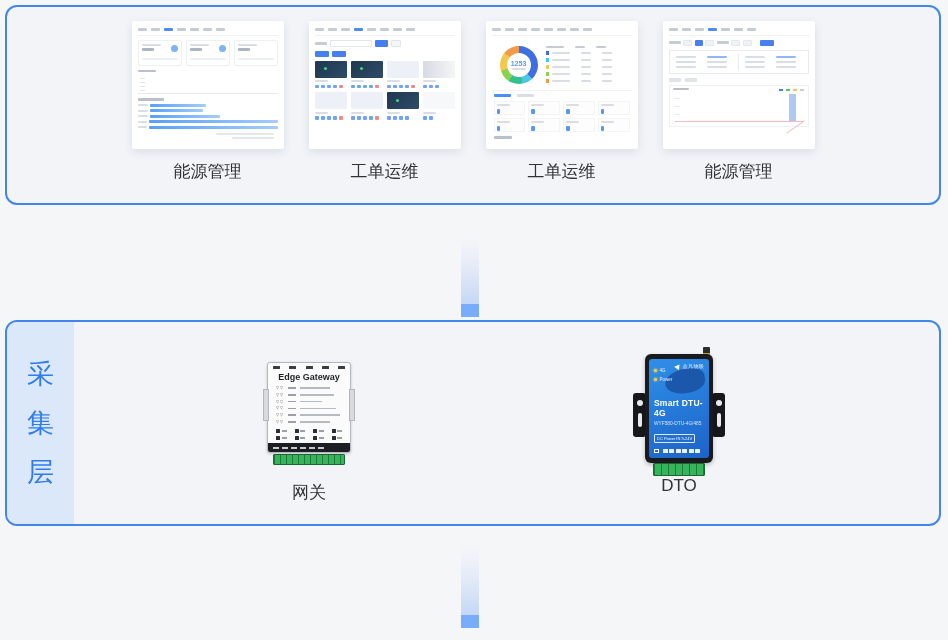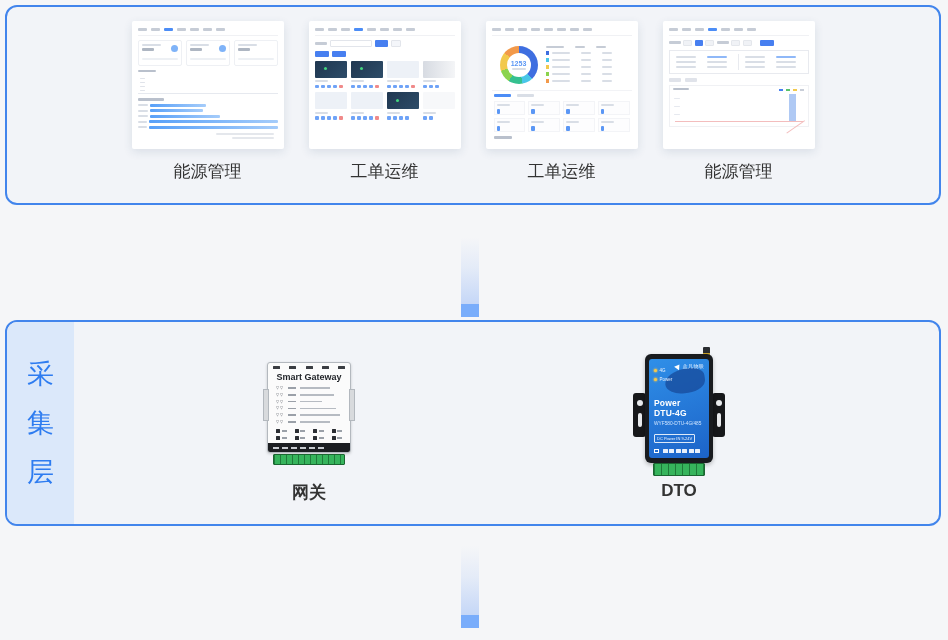--- a/index.html
+++ b/index.html
@@ -135,23 +135,23 @@
   #conn-1 { top:237px; height:80px; }
   #conn-2 { top:546px; height:82px; }
   .conn-grad { width:100%; height:calc(100% - 13px);
     background:linear-gradient(180deg, rgba(197,215,247,0) 0%, rgba(197,215,247,0.35) 45%, #C5D7F7 100%); }
   .conn-tip { width:100%; height:13px; background:#79ADFB; }
 
   
   .dev-col { position:absolute; display:flex; flex-direction:column; align-items:center; }
   #gw-col { left:150px; top:40px; width:170px; }
   #dtu-col { left:520px; top:25px; width:170px; }
-  .dev-label { font-size:17px; font-weight:700; color:#333; }
+  .dev-label { font-size:17px; font-weight:400; color:#333; }
   #gw-col .dev-label { margin-top:16px; }
-  #dtu-col .dev-label { margin-top:5px; }
+  #dtu-col .dev-label { }
 
   
   .gw-fig { position:relative; width:84px; height:103px; }
   .gw-body {
     position:absolute; left:0; top:0; width:84px; height:91px;
     background:#FBFBFB; border:1px solid #B3B8BE; border-radius:3px;
     box-shadow:0 1px 3px rgba(0,0,0,.18);
   }
   .gw-body::before, .gw-body::after {
     content:""; position:absolute; top:26px; width:4px; height:30px;
@@ -600,21 +600,21 @@
     <div class="dev-col" id="gw-col">
       <div class="gw-fig">
         <div class="gw-body">
           <div class="gw-top">
               <i></i>
               <i></i>
               <i></i>
               <i></i>
               <i></i>
             </div>
-          <div class="gw-name">Smart Gateway</div>
+          <div class="gw-name">Edge Gateway</div>
           <div class="gw-rows">
             <div class="gw-row">
                 <span class="tris">▽▽</span>
                 <i class="a"></i>
                 <i class="b"></i>
               </div>
             <div class="gw-row">
                 <span class="tris">▽▽</span>
                 <i class="a"></i>
                 <i class="b" style="width:34px"></i>
@@ -703,21 +703,21 @@
               <span>蓝凡物联</span>
             </div>
             <div class="dtu-led">
               <span class="dot"></span>
               <span>4G</span>
             </div>
             <div class="dtu-led">
               <span class="dot"></span>
               <span>Power</span>
             </div>
-            <div class="dtu-name">Power DTU-4G</div>
+            <div class="dtu-name">Smart DTU-4G</div>
             <div class="dtu-model">WYF580-DTU-4G/485</div>
             <div class="dtu-powerbox">DC Power IN 9-24V</div>
             <div class="dtu-termrow">
               <span class="pic"></span>
                 <b></b>
                 <b></b>
                 <b></b>
                 <b></b>
                 <b></b>
                 <b></b>

